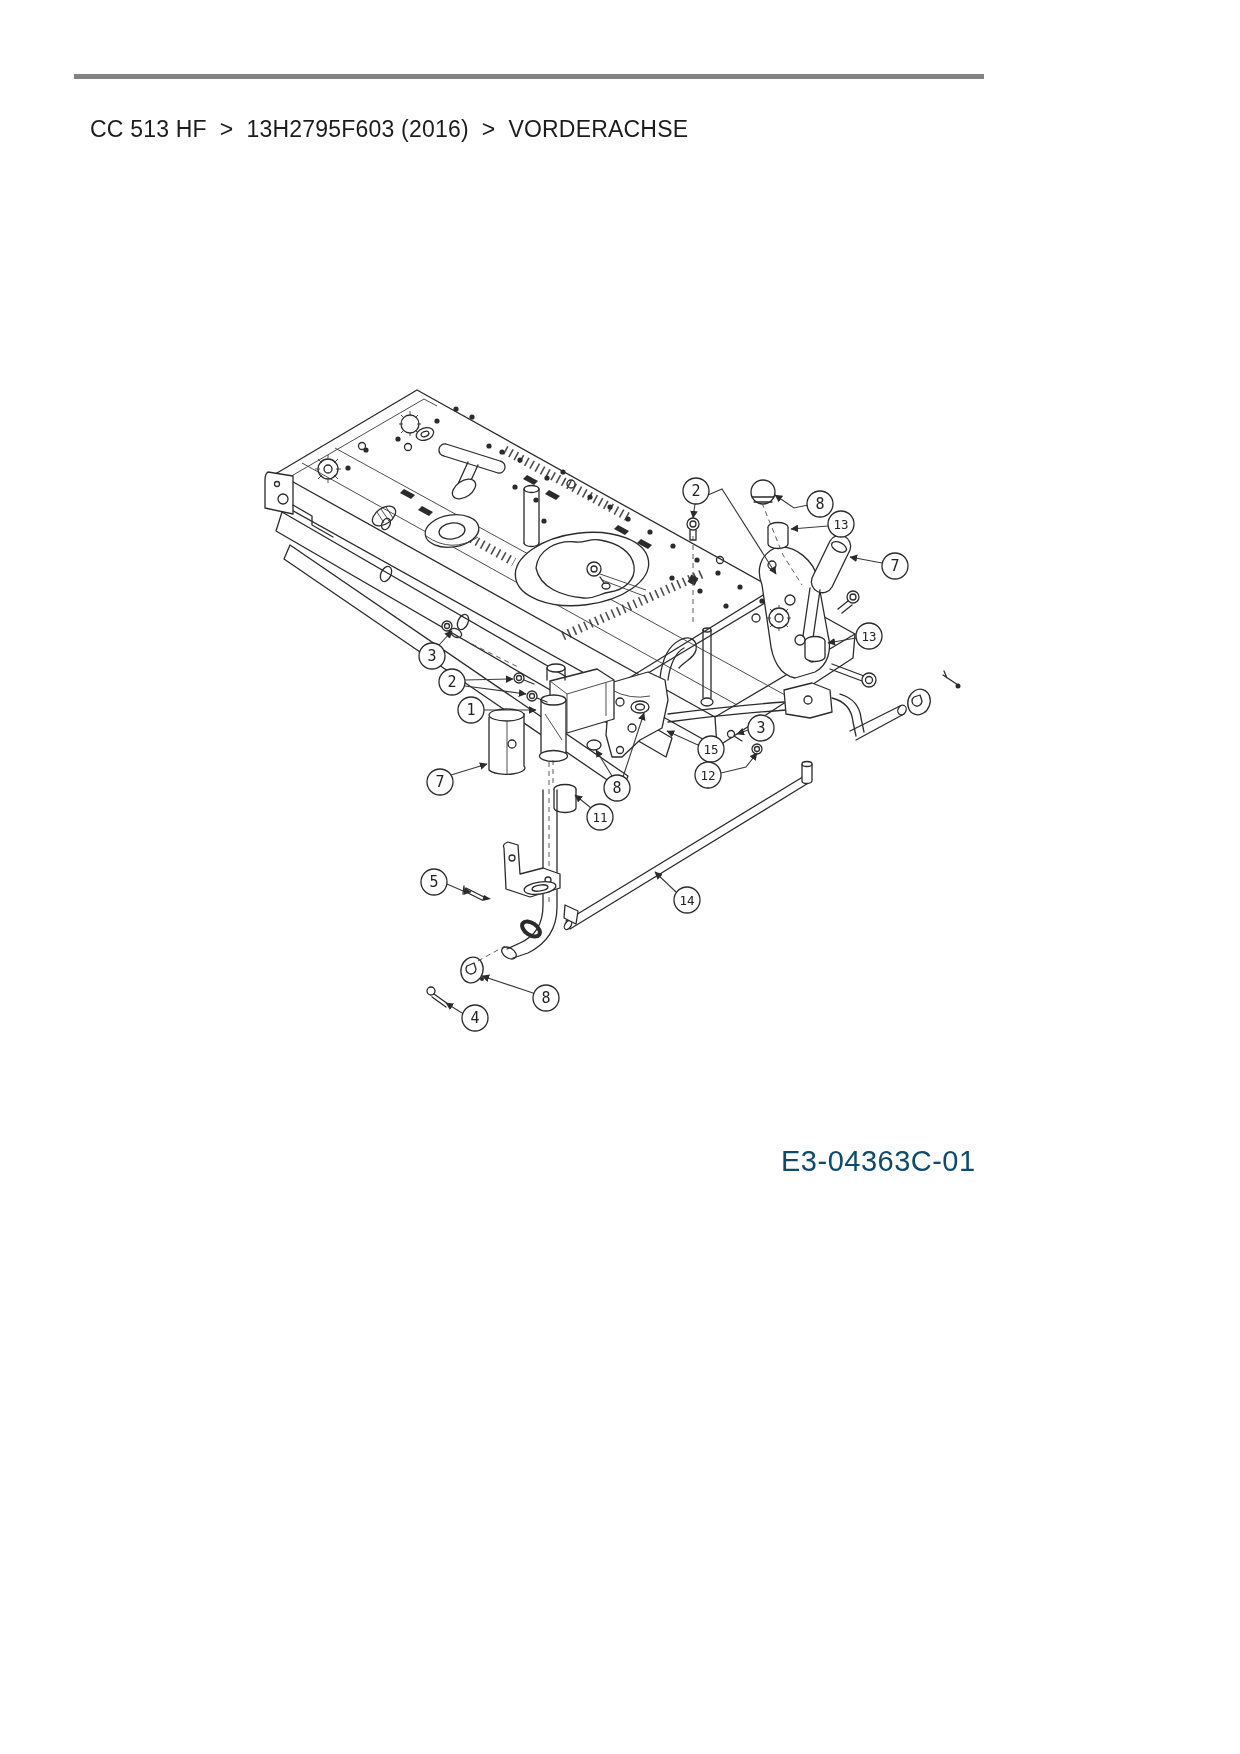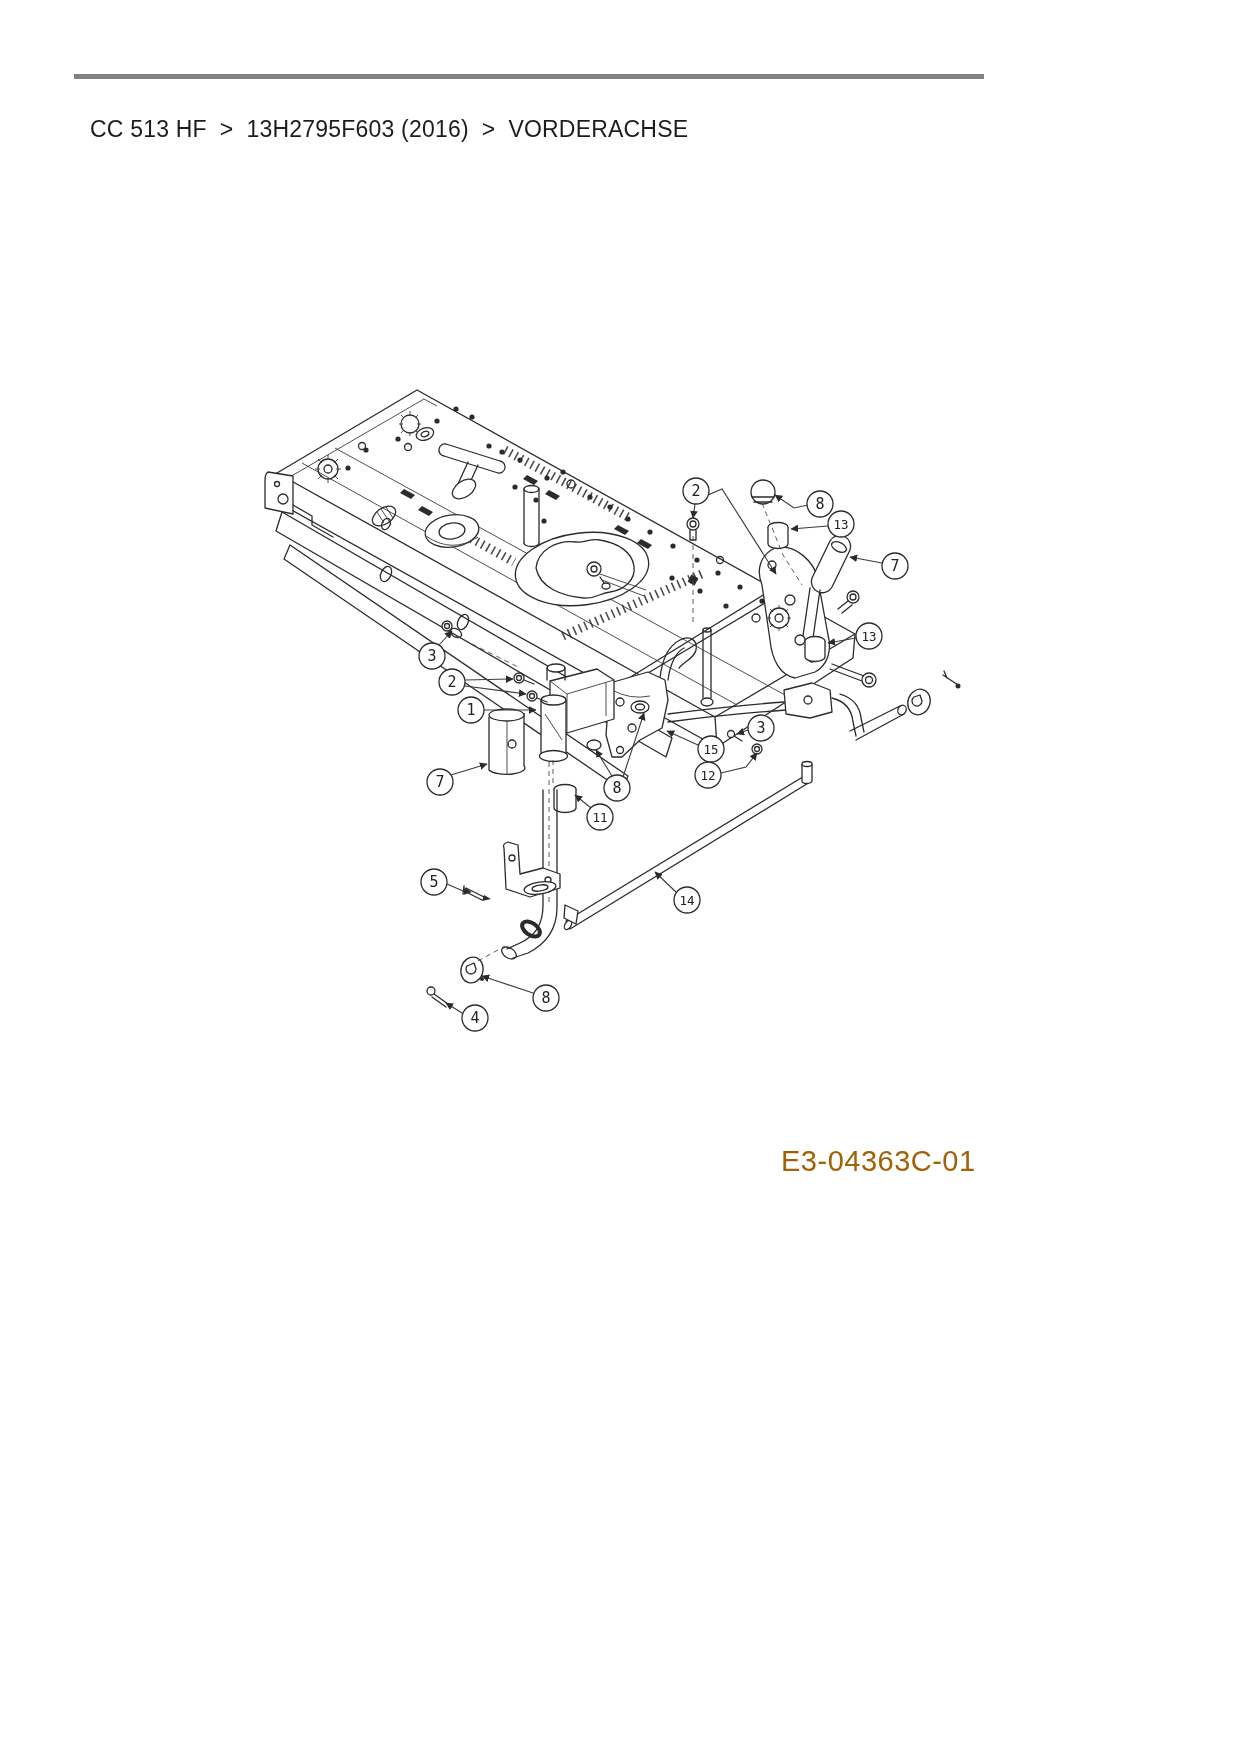--- a/index.html
+++ b/index.html
@@ -9,21 +9,21 @@
   }
   .top-rule{
     position:absolute;left:74px;top:74px;width:1092px;height:5px;background:#838383;
   }
   .breadcrumb{
     position:absolute;left:90px;top:116px;font-size:23px;color:#1c1c1c;
     letter-spacing:0.2px;white-space:nowrap;
   }
   .breadcrumb .sep{margin:0 13px;color:#1c1c1c;}
   .drawing-number{
-    position:absolute;left:781px;top:1145px;font-size:29px;color:#a16207;
+    position:absolute;left:781px;top:1145px;font-size:29px;color:#0c4a6e;
     letter-spacing:0.5px;
   }
   svg.diagram{position:absolute;left:0;top:0;}
   
   .ln{fill:none;stroke:#2b2b2b;stroke-width:1.3;stroke-linecap:round;stroke-linejoin:round;}
   .lnw{fill:#ffffff;stroke:#2b2b2b;stroke-width:1.3;stroke-linejoin:round;}
   .thin{fill:none;stroke:#3a3a3a;stroke-width:0.9;}
   .fl{fill:#2b2b2b;stroke:none;}
   .dash{fill:none;stroke:#4a4a4a;stroke-width:0.9;stroke-dasharray:5 4;}
   .hatch{fill:none;stroke:#2b2b2b;stroke-width:9;stroke-dasharray:1.6 4.4;opacity:.85;}

